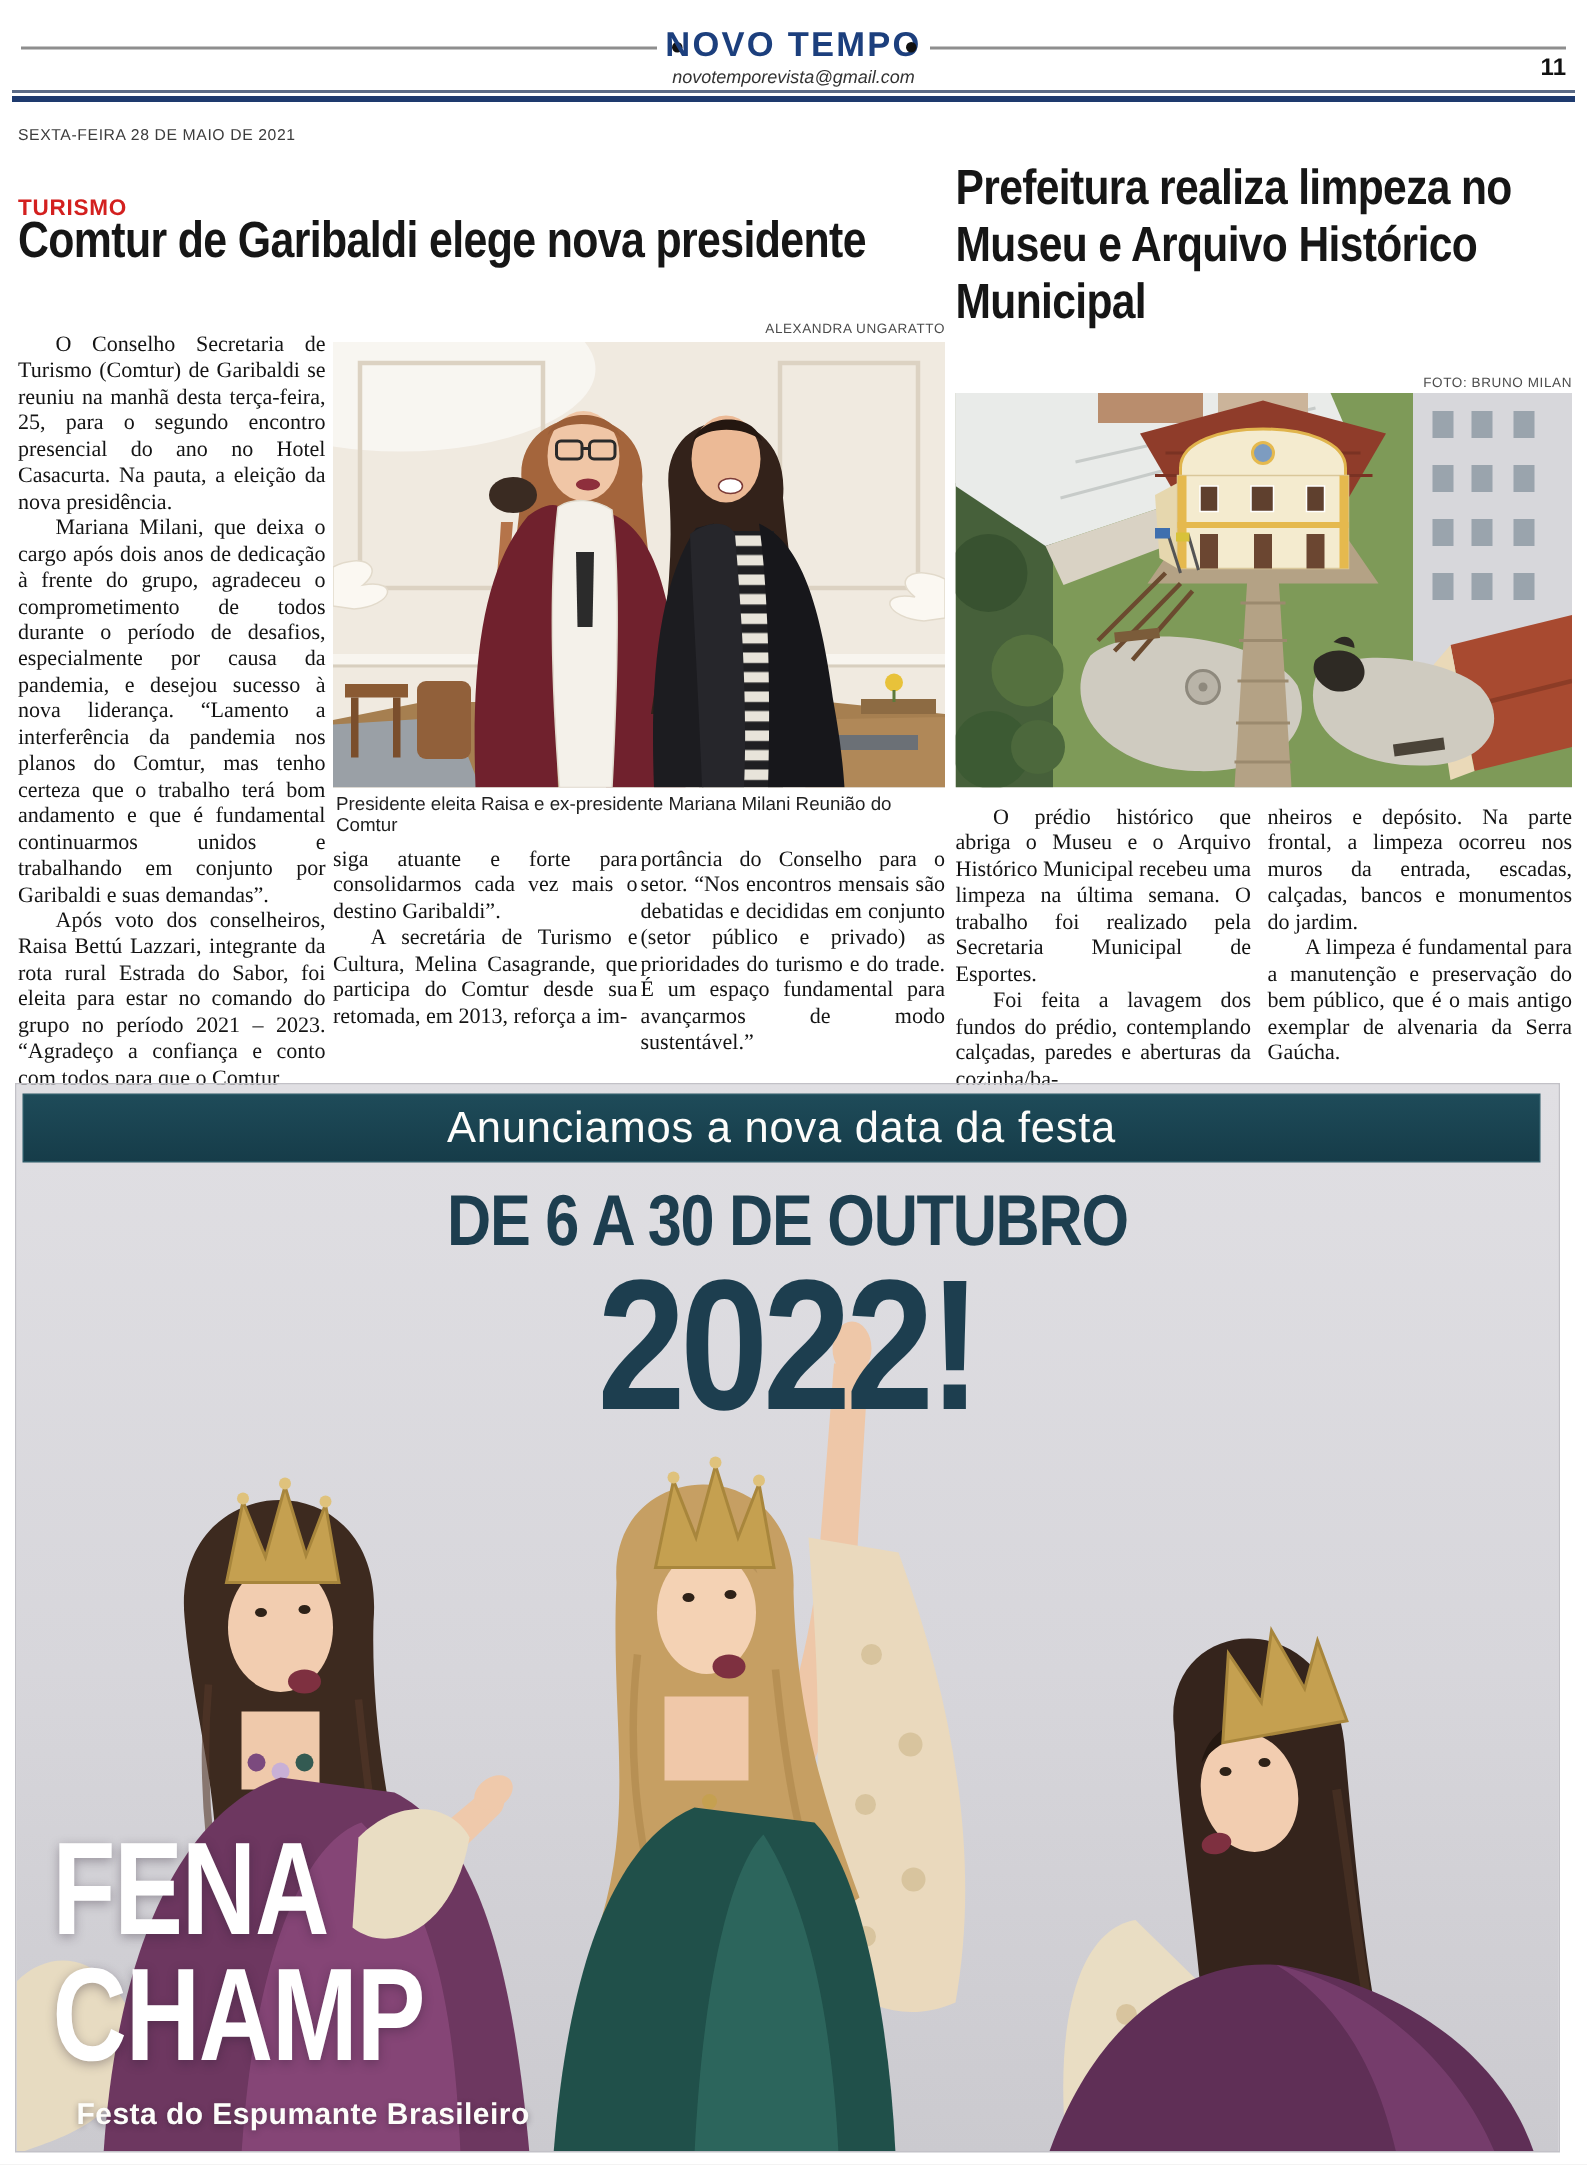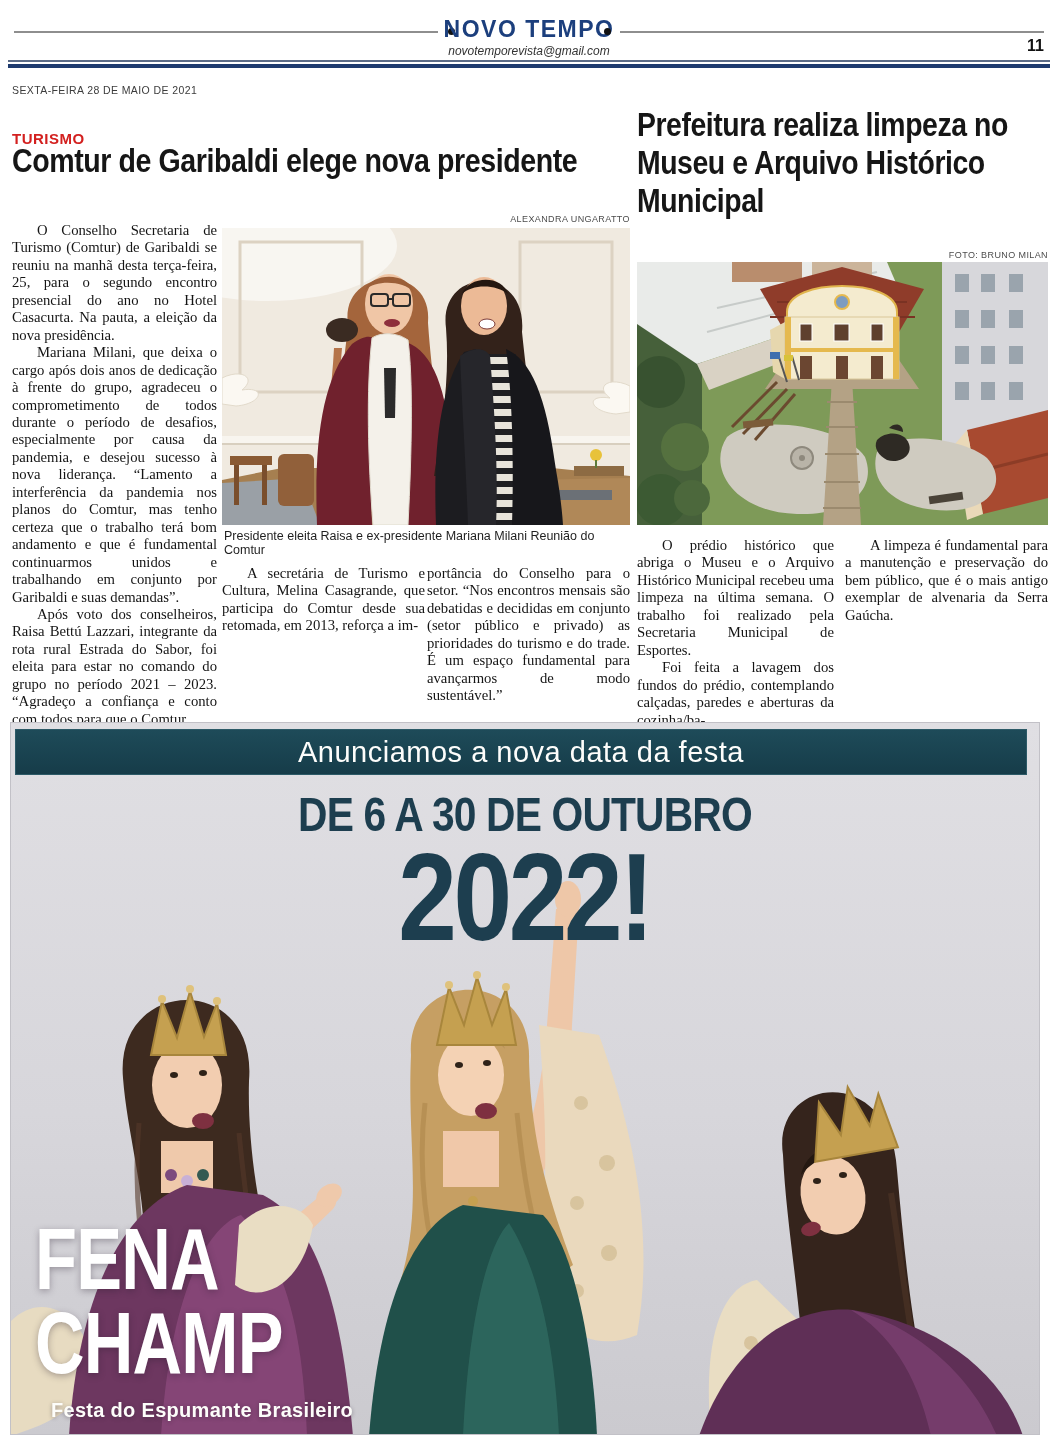--- a/index.html
+++ b/index.html
@@ -153,20 +153,21 @@
           <path d="M250 126 L294 126 L300 297 L244 297 Z" fill="url(#stripes)"></path>
           <path d="M214 297 C211 220 218 160 242 124 L254 121 C247 192 245 246 247 297 Z" fill="#1c1c20"></path>
           <path d="M284 121 C314 134 326 182 334 242 C338 264 340 282 341 297 L290 297 C292 230 290 164 284 121 Z" fill="#17171b"></path>
           <path d="M238 128 C252 118 264 120 268 128 C274 200 276 252 274 297 L246 297 C244 240 240 178 238 128 Z" fill="#26262b"></path>
         </g>
       </svg>
     </div>
     <div class="caption">Presidente eleita Raisa e ex-presidente Mariana Milani Reunião do Comtur</div>
 
     <div class="bodycol col2">
+      <p class="cont">siga atuante e forte para consolidarmos cada vez mais o destino Garibaldi”.</p>
       <p>A secretária de Turismo e Cultura, Melina Casagrande, que participa do Comtur desde sua retomada, em 2013, reforça a im-</p>
     </div>
     <div class="bodycol col3">
       <p class="cont">portância do Conselho para o setor. “Nos encontros mensais são debatidas e decididas em conjunto (setor público e privado) as prioridades do turismo e do trade. É um espaço fundamental para avançarmos de modo sustentável.”</p>
     </div>
   </section>
 
   <section>
     <h2 class="headline hl-right">Prefeitura realiza limpeza no Museu e Arquivo Histórico Municipal</h2>
     <div class="credit right-art">FOTO: BRUNO MILAN</div>
@@ -243,20 +244,21 @@
         <path d="M252 166 C258 160 266 162 266 170 Z" fill="#2e2a24"></path>
         <rect x="292" y="232" width="34" height="8" fill="#4a4338" transform="rotate(-8 309 236)"></rect>
       </svg>
     </div>
 
     <div class="bodycol col4">
       <p>O prédio histórico que abriga o Museu e o Arquivo Histórico Municipal recebeu uma limpeza na última semana. O trabalho foi realizado pela Secretaria Municipal de Esportes.</p>
       <p>Foi feita a lavagem dos fundos do prédio, contemplando calçadas, paredes e aberturas da cozinha/ba-</p>
     </div>
     <div class="bodycol col5">
+      <p class="cont">nheiros e depósito. Na parte frontal, a limpeza ocorreu nos muros da entrada, escadas, calçadas, bancos e monumentos do jardim.</p>
       <p>A limpeza é fundamental para a manutenção e preservação do bem público, que é o mais antigo exemplar de alvenaria da Serra Gaúcha.</p>
     </div>
   </section>
 
   <section class="ad">
 
     <svg class="ad-photo" width="1030" height="713" viewBox="0 0 1030 713">
 
       <g>
         <path d="M0 713 L0 598 C30 568 72 588 82 640 C72 692 30 702 0 713 Z" fill="#e7dbc1"></path>

